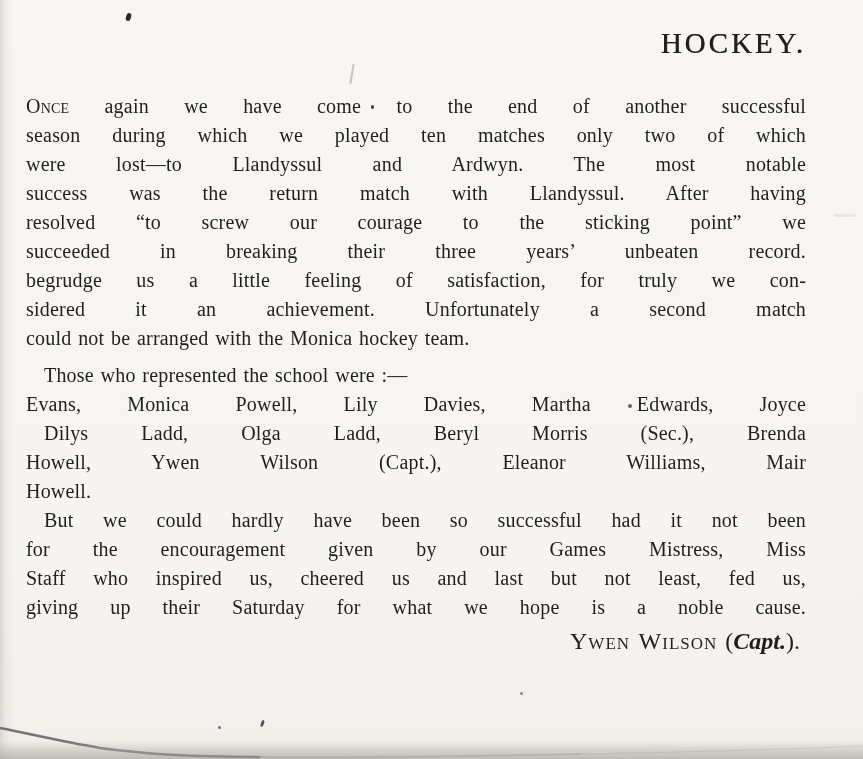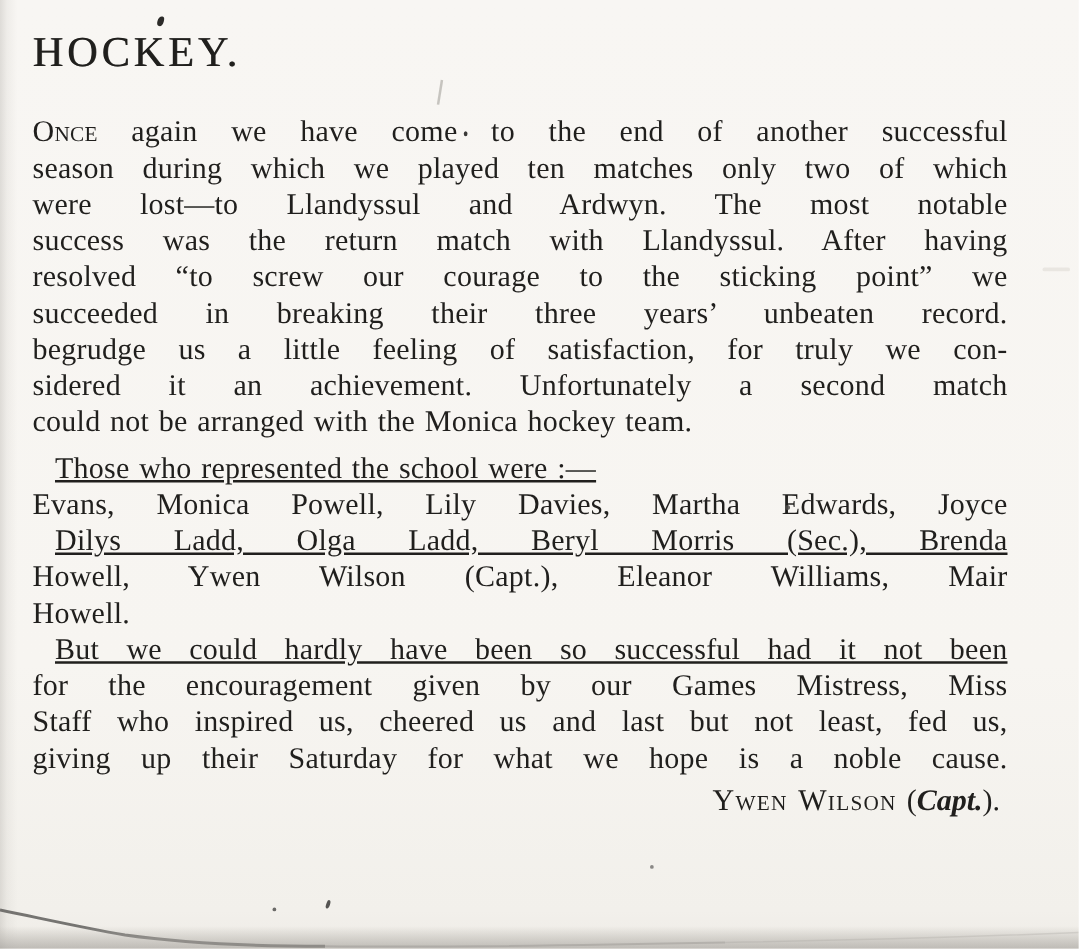--- a/index.html
+++ b/index.html
@@ -14,32 +14,32 @@
   
   .gutter-shadow {
     position: absolute; left: 0; top: 0; width: 14px; height: 759px;
     background: linear-gradient(90deg, rgba(190,187,182,0.45) 0%, rgba(210,207,202,0.25) 40%, rgba(210,207,202,0) 100%);
   }
   .page {
     position: absolute; left: 26px; top: 26px; width: 780px;
   }
   .title {
     margin: 0 0 32px 0;
-    font-size: 34px; line-height: 34px;
+    font-size: 29px; line-height: 34px;
     font-weight: 400;
     letter-spacing: 3px;
-    text-align: left;
+    text-align: right;
     text-shadow: 0.5px 0 0 rgba(32,31,29,0.8);
   }
   .line {
-    font-size: 24px; line-height: 29px;
+    font-size: 20px; line-height: 29px;
     word-spacing: 1.5px; letter-spacing: 0.2px;
   }
   .j { text-align: justify; text-align-last: justify; }
-  .indent { padding-left: 18px; text-decoration: underline; }
+  .indent { padding-left: 18px; }
   .sp-before { margin-top: 8px; }
   .smallcaps { font-variant: small-caps; }
   .sig-row {
     margin-top: 5px; padding-right: 6px;
     font-size: 24px; line-height: 29px;
     text-align: right;
     word-spacing: 2px;
   }
   .sig-row .smallcaps { letter-spacing: 1px; }
   .sig-role { font-style: italic; font-weight: bold; }

